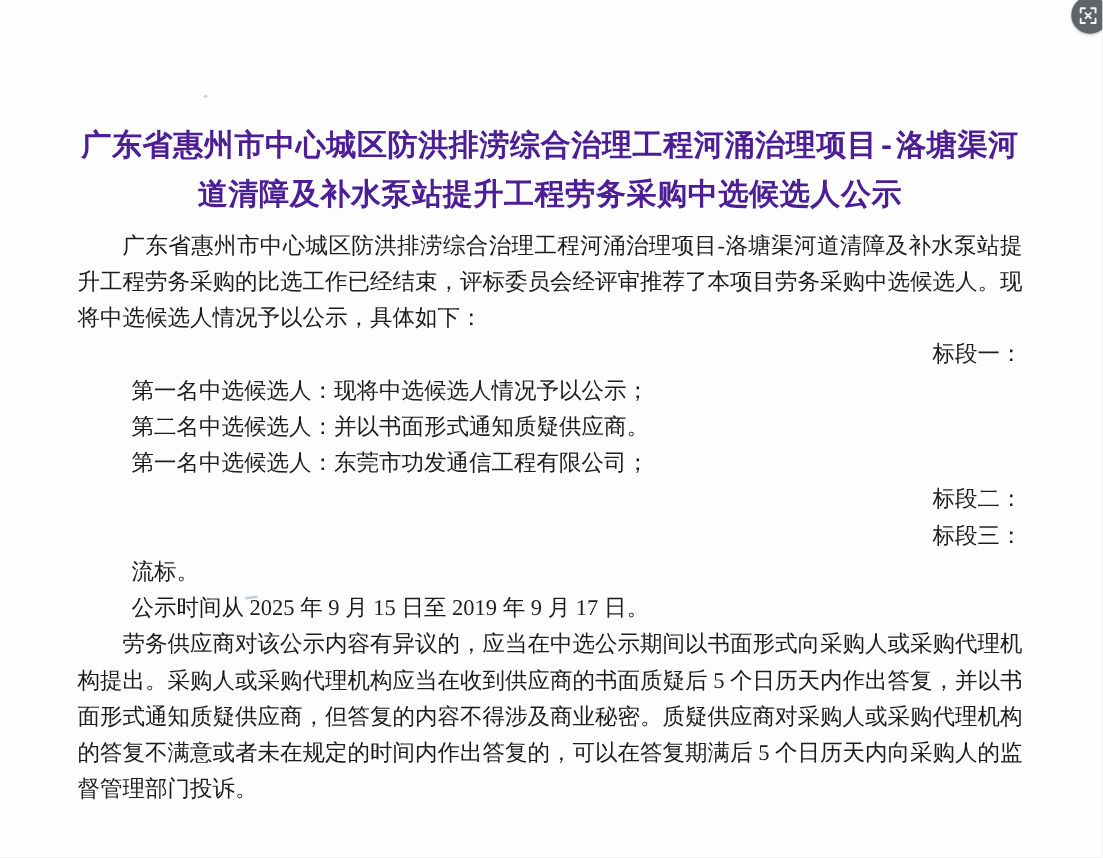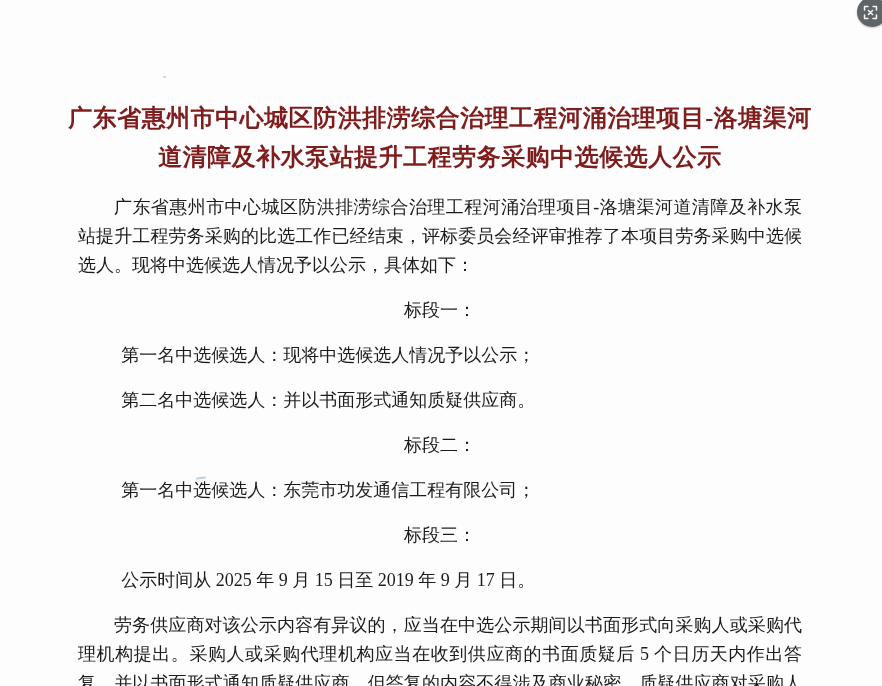--- a/index.html
+++ b/index.html
@@ -19,34 +19,35 @@
   .doc {
     position: absolute;
     left: 62px;
     top: 99px;
     width: 756px;
   }
   .title {
     font-size: 24px;
     line-height: 39px;
     font-weight: 700;
-    color: #7f1d1d;
+    color: #4c1d95;
     text-align: center;
     letter-spacing: 0.5px;
     margin: 0 0 5px 0;
+    font-family: Liberation Mono, monospace;
   }
   .para {
     font-size: 18px;
     line-height: 29px;
-    margin: 16px;
+    margin: 0;
     text-align: justify;
   }
   .indent2 { text-indent: 2em; }
   .indent24 { text-indent: 2.4em; }
-  .lot-label { text-align: center; }
+  .lot-label { text-align: right; }
   .fab {
     position: absolute;
     top: -3px;
     right: -5px;
     width: 30px;
     height: 30px;
     border-radius: 50%;
     background: #5f6468;
     border: none;
     padding: 0;
@@ -87,26 +88,27 @@
 
     <p class="para indent2">广东省惠州市中心城区防洪排涝综合治理工程河涌治理项目-洛塘渠河道清障及补水泵站提升工程劳务采购的比选工作已经结束，评标委员会经评审推荐了本项目劳务采购中选候选人。现将中选候选人情况予以公示，具体如下：</p>
 
     <div>
       <p class="para lot-label">标段一：</p>
       <p class="para indent24">第一名中选候选人：现将中选候选人情况予以公示；</p>
       <p class="para indent24">第二名中选候选人：并以书面形式通知质疑供应商。</p>
     </div>
 
     <div>
+      <p class="para indent24">第一名中选候选人：东莞市功发通信工程有限公司；</p>
       <p class="para lot-label">标段二：</p>
-      <p class="para indent24">第一名中选候选人：东莞市功发通信工程有限公司；</p>
     </div>
 
     <div>
       <p class="para lot-label">标段三：</p>
+      <p class="para indent24">流标。</p>
     </div>
 
     <p class="para indent24">公示时间从 2025 年 9 月 15 日至 2019 年 9 月 17 日。</p>
 
     <p class="para indent2">劳务供应商对该公示内容有异议的，应当在中选公示期间以书面形式向采购人或采购代理机构提出。采购人或采购代理机构应当在收到供应商的书面质疑后 5 个日历天内作出答复，并以书面形式通知质疑供应商，但答复的内容不得涉及商业秘密。质疑供应商对采购人或采购代理机构的答复不满意或者未在规定的时间内作出答复的，可以在答复期满后 5 个日历天内向采购人的监督管理部门投诉。</p>
   </div>
 
   <div class="artifact-1"></div>
   <div class="artifact-2"></div>
 

